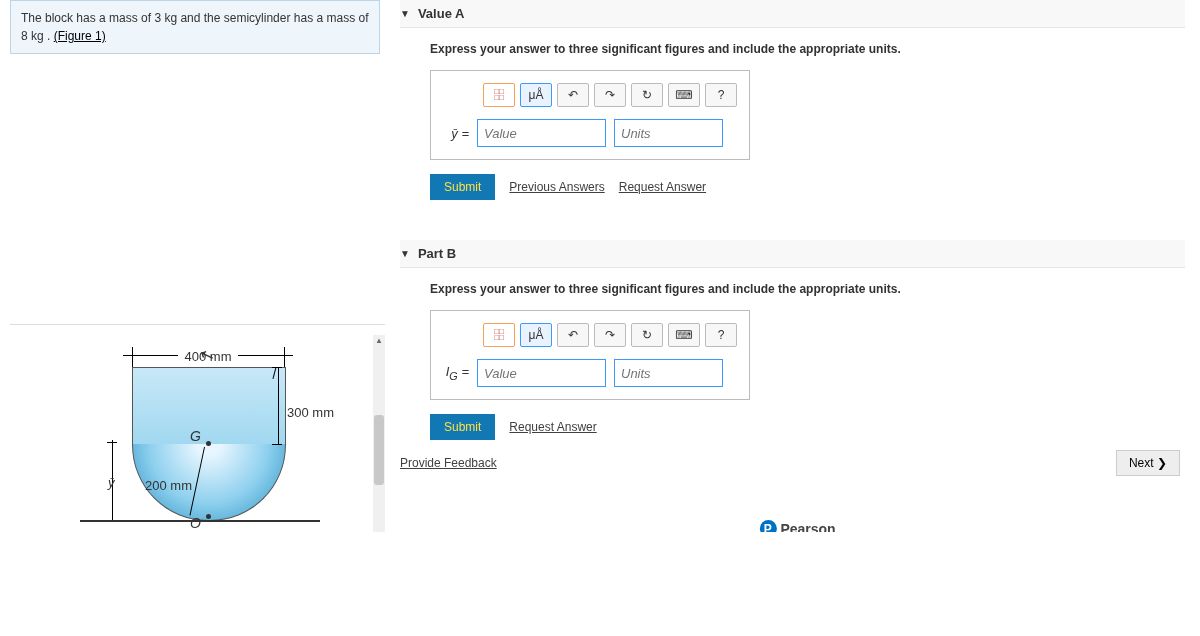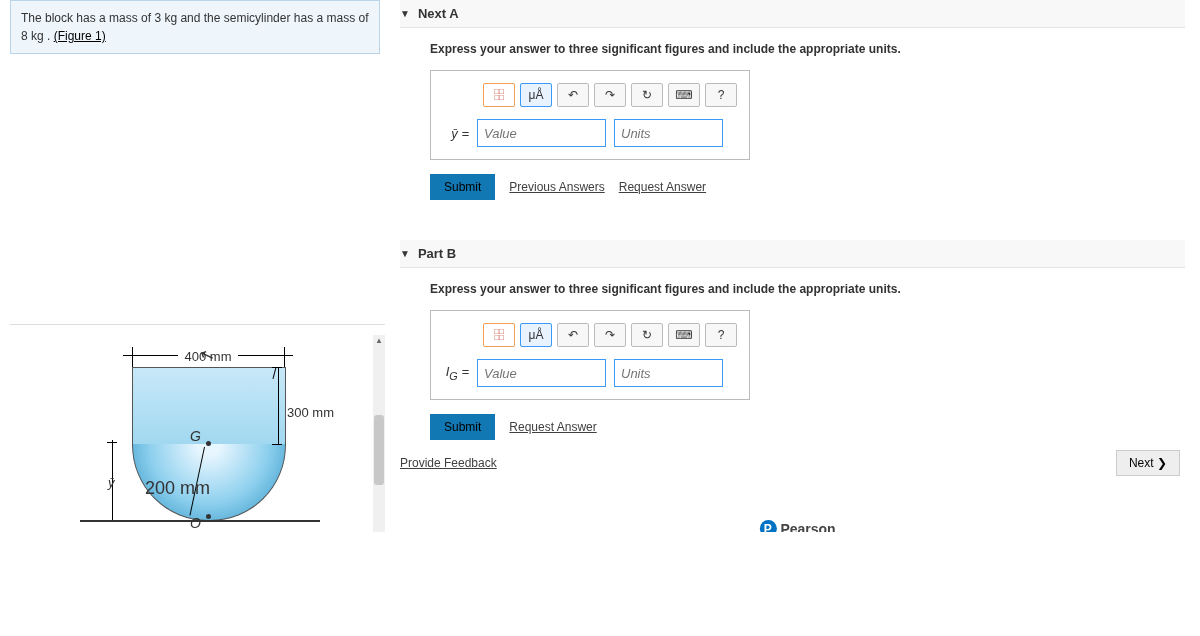--- a/index.html
+++ b/index.html
@@ -18,21 +18,21 @@
 .scrollbar-thumb{position:absolute;right:-11px;top:80px;width:10px;height:70px;background:#c8c8c8;border-radius:3px}
 .scroll-arrow{position:absolute;right:-11px;width:10px;height:10px;font-size:9px;text-align:center;color:#666}
 .scroll-arrow.up{top:0}
 .scroll-arrow.down{bottom:0}
 .figure-img{position:relative;width:300px;height:210px;margin-left:40px}
 .dim-top{position:absolute;top:14px;left:78px;width:160px;text-align:center;font-size:13px}
 .dim-top::before,.dim-top::after{content:"";position:absolute;top:6px;width:55px;border-top:1px solid #000}
 .dim-top::before{left:-5px}
 .dim-top::after{right:-5px}
 .dim-right{position:absolute;top:70px;left:237px;font-size:13px}
-.dim-radius{position:absolute;top:143px;left:95px;font-size:18px}
+.dim-radius{position:absolute;top:143px;left:95px;font-size:13px}
 .ybar-label{position:absolute;top:140px;left:58px;font-style:italic;font-size:13px}
 .g-label{position:absolute;top:93px;left:140px;font-style:italic;font-size:14px}
 .o-label{position:absolute;top:180px;left:140px;font-style:italic;font-size:14px}
 .block-shape{position:absolute;top:32px;left:82px;width:152px;height:77px;background:linear-gradient(to bottom,#c8e8f8,#a0d8f0);border:1px solid #555}
 .semi-shape{position:absolute;top:109px;left:82px;width:152px;height:76px;background:radial-gradient(circle at 50% 0%,#e8f6ff 10%,#8ed0ee 55%,#2f94c5 95%);border:1px solid #555;border-top:none;border-radius:0 0 76px 76px}
 .g-dot{position:absolute;top:106px;left:156px;width:5px;height:5px;background:#333;border-radius:50%}
 .o-dot{position:absolute;top:179px;left:156px;width:5px;height:5px;background:#333;border-radius:50%}
 .tick-v{position:absolute;width:1px;background:#000}
 .tick-h{position:absolute;height:1px;background:#000}
 .ground{position:absolute;top:185px;left:30px;width:240px;height:2px;background:#333}
@@ -46,21 +46,21 @@
 .toolbar{display:flex;gap:5px;margin:0 0 12px 40px}
 .tool{height:22px;min-width:22px;border:1px solid #bbb;border-radius:2px;display:flex;align-items:center;justify-content:center;font-size:12px;cursor:pointer;background:#f7f7f7;padding:0 4px}
 .tool.orange{border-color:#f7a158;background:#fff}
 .tool.blue-active{border-color:#3b99fc;background:#e8f3ff}
 .tool .tiny{font-size:8px;line-height:0.7;color:#c0392b}
 .input-row{display:flex;align-items:center;gap:8px}
 .eq-label{font-style:italic;font-size:13px;min-width:26px;text-align:right}
 .val-input{width:115px;height:26px;border:1px solid #3b99fc;padding:0 6px;font-style:italic;color:#6d28d9;font-size:13px}
 .unit-input{width:95px;height:26px;border:1px solid #3b99fc;padding:0 6px;font-style:italic;color:#aaa;font-size:13px}
 .actions{display:flex;align-items:center;gap:14px}
-.submit-btn{background:#1178b3;color:#000000;border:none;padding:6px 14px;font-size:12px;cursor:pointer}
+.submit-btn{background:#1178b3;color:#fde047;border:none;padding:6px 14px;font-size:12px;cursor:pointer}
 .link{color:#404040;text-decoration:underline;font-size:12px;cursor:pointer}
 .feedback-row{display:flex;justify-content:space-between;align-items:center;margin-top:10px;padding-right:5px}
 .next-btn{background:#eee;border:1px solid #ccc;padding:5px 12px;font-size:12px;cursor:pointer}
 .pearson{position:absolute;bottom:-5px;left:50%;transform:translateX(-50%);display:flex;align-items:center;gap:4px;font-size:14px;font-weight:bold;color:#444}
 .pearson-icon{width:17px;height:17px;background:#0072c6;border-radius:50%;color:#fff;display:flex;align-items:center;justify-content:center;font-size:12px;font-weight:bold}
 .cursor-icon{position:absolute;top:345px;left:200px;font-size:17px;transform:rotate(-20deg)}
 </style>
 </head>
 <body>
 
@@ -103,21 +103,21 @@
           <div class="ybar-label">ȳ</div>
           <div class="ground"></div>
         </div>
       </div>
     </div>
   </div>
 
   <div class="right">
     <div class="part-header">
       <span class="caret">▼</span>
-      <span class="part-title">Next A</span>
+      <span class="part-title">Value A</span>
     </div>
     <div class="part-body">
       <div class="sub-instruction">Express your answer to three significant figures and include the appropriate units.</div>
       <div class="answer-box">
         <div class="toolbar">
           <div class="tool orange">
               <span class="tiny">□□<br>□□</span>
             </div>
           <div class="tool blue-active">μÅ</div>
           <div class="tool">↶</div>

